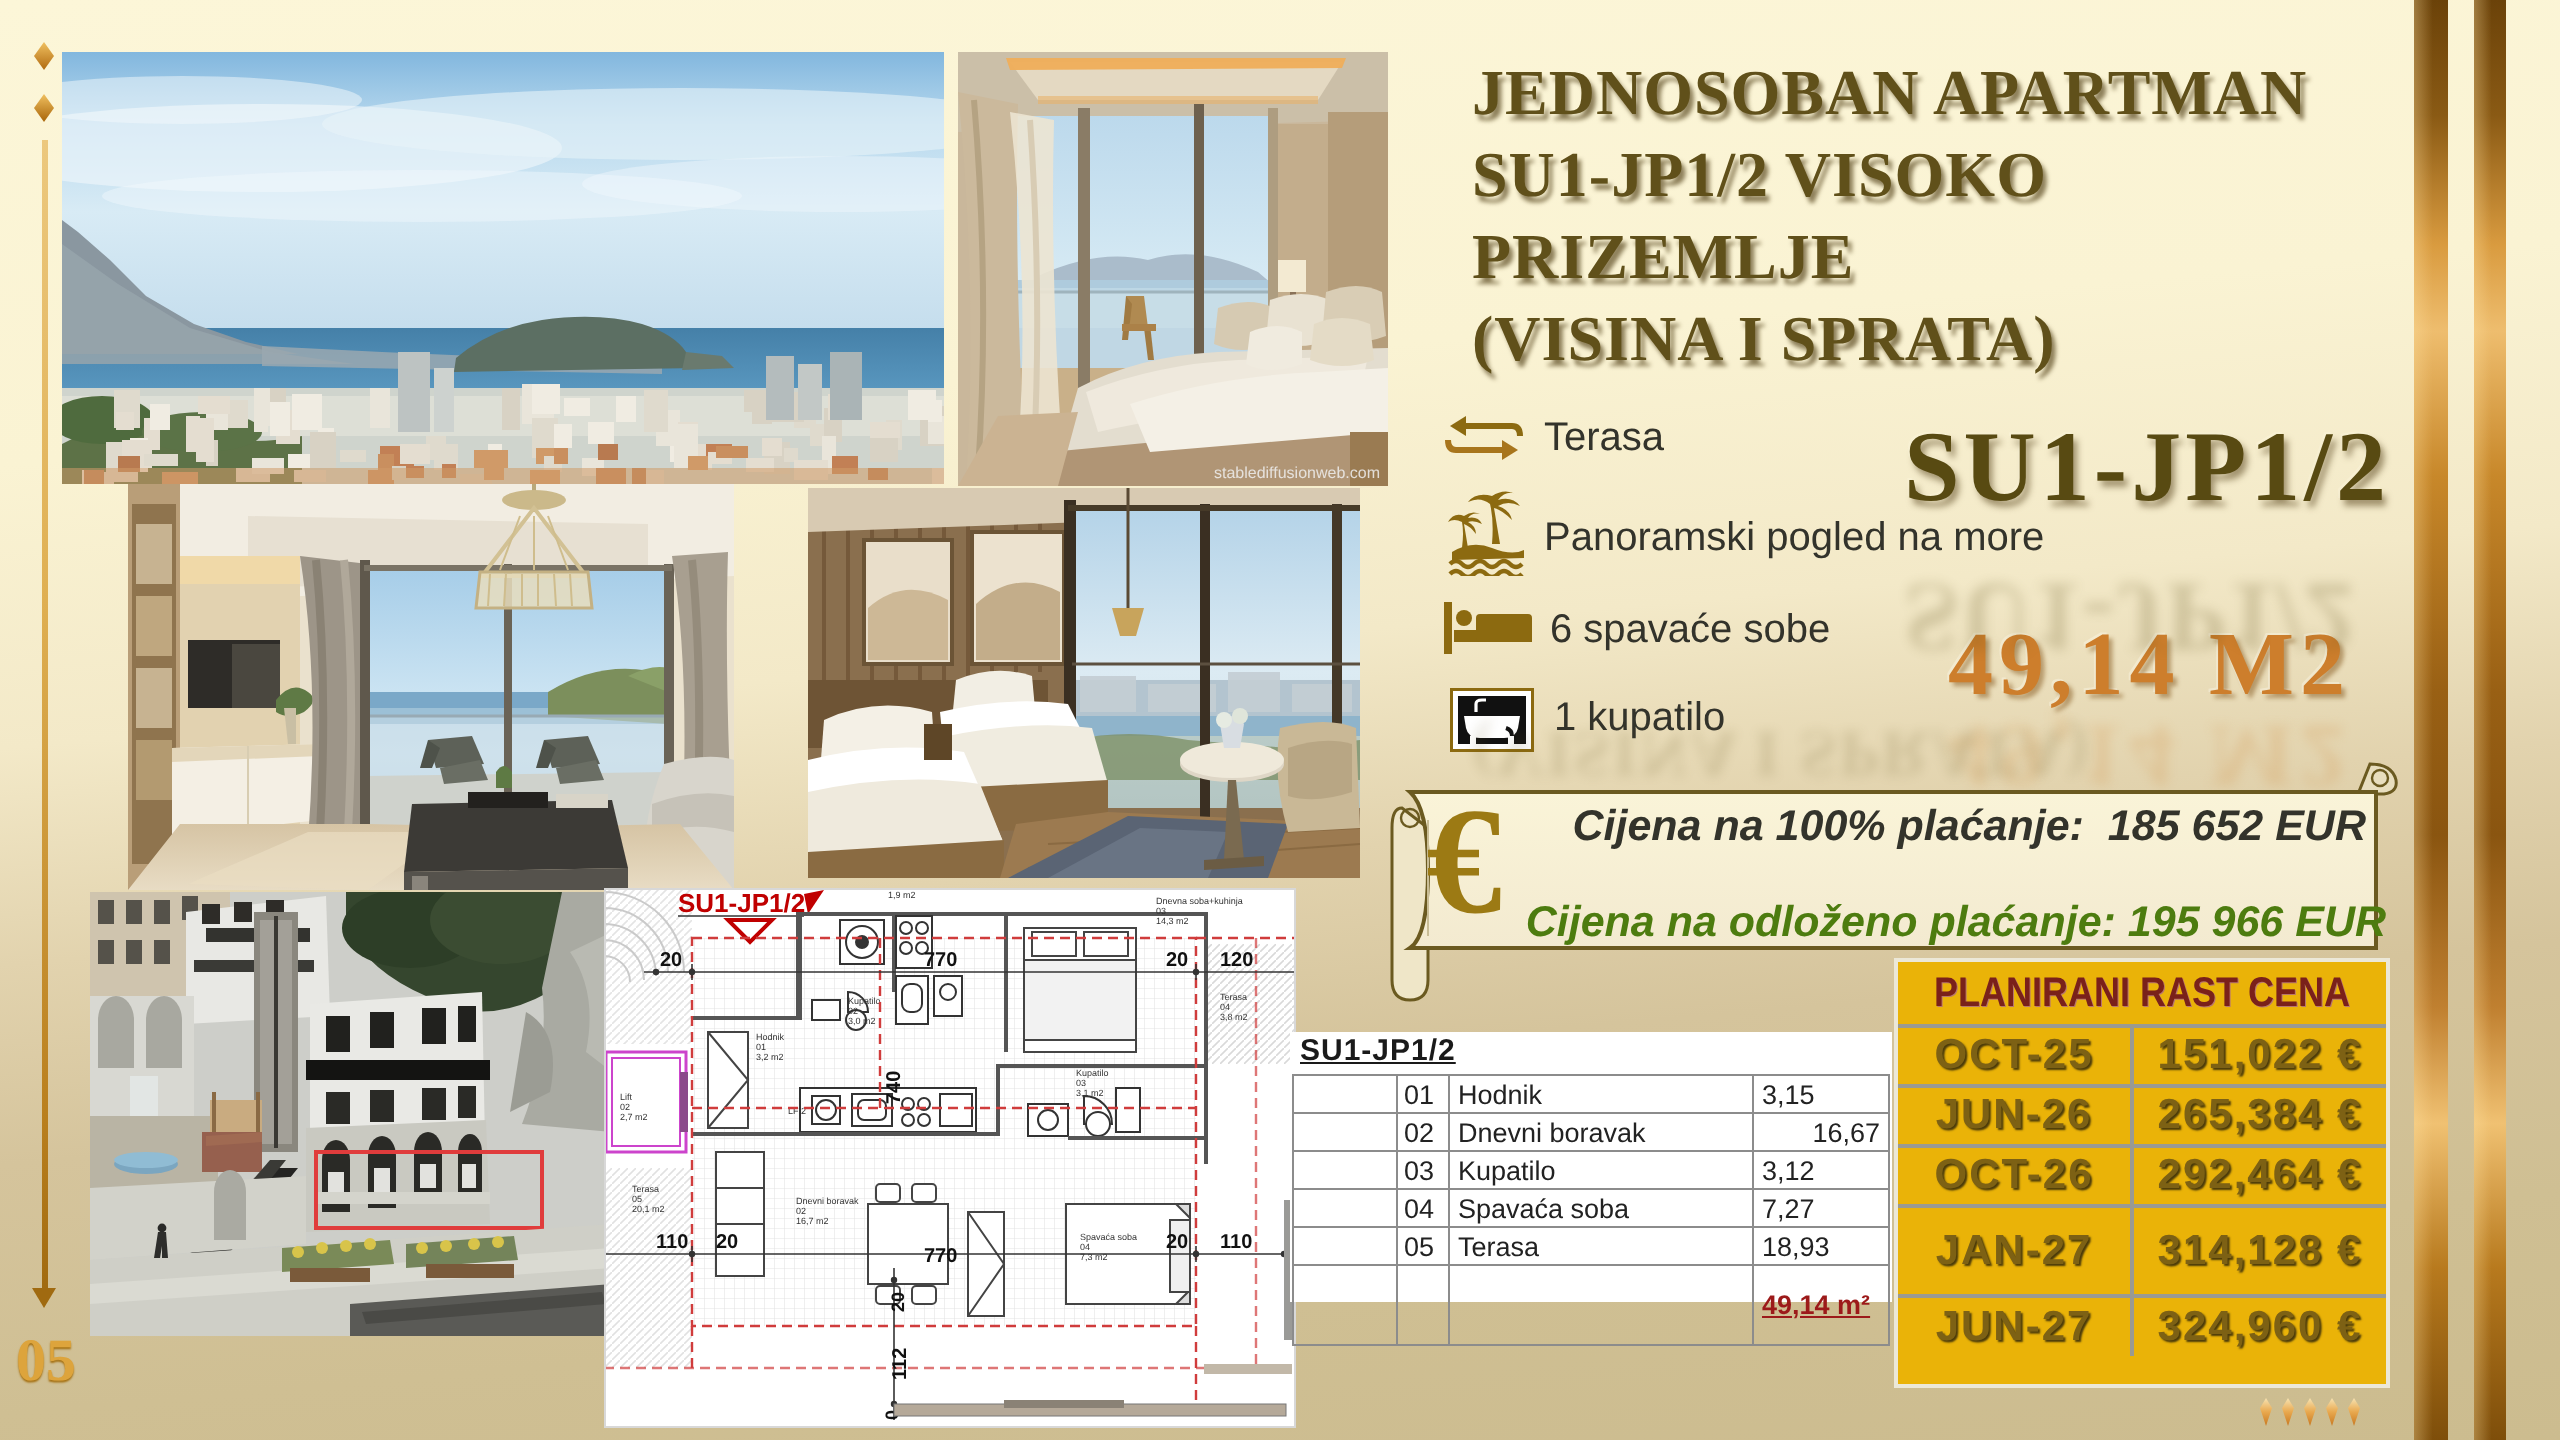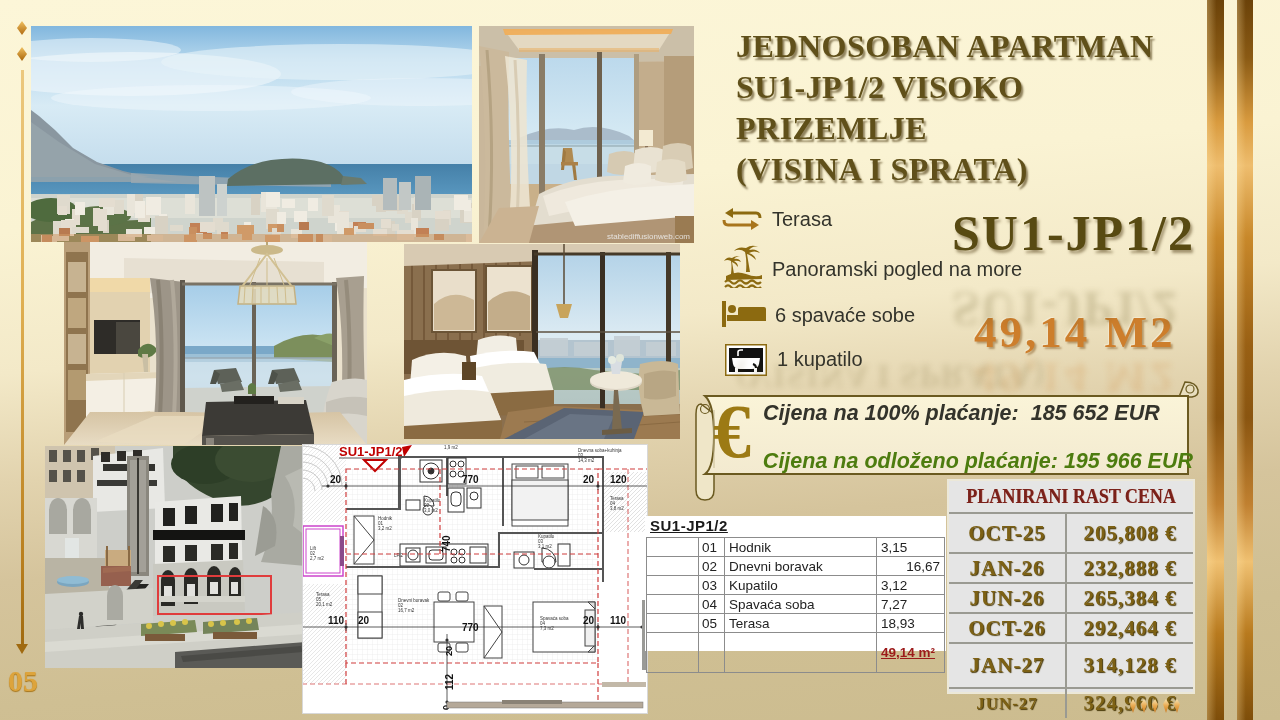--- a/index.html
+++ b/index.html
@@ -928,54 +928,50 @@
 
     <path d="M6,24 Q1,24 1,34 L1,110 Q1,120 10,120 Q19,120 19,110 L19,34 Z" fill="#efe6c8" stroke="#6b5a20" stroke-width="1.5"></path>
     <circle cx="10" cy="29" r="4.5" fill="none" stroke="#6b5a20" stroke-width="1.2"></circle>
 
     <path d="M10,16 L493,16 L493,94 L10,94 Q19,88 19,55 Q19,24 10,16 Z" fill="url(#scrollfill)" stroke="#6b5a20" stroke-width="2"></path>
     <line x1="19" y1="30" x2="19" y2="88" stroke="#c9bd96" stroke-width="1"></line>
   </svg>
   
   <div style="position:absolute;left:18px;top:8px;font-size:76px;font-weight:bold;color:#9c7a14;font-family:'Liberation Serif',serif;">€</div>
   
-  <div style="position:absolute;left:68px;top:21px;width:420px;text-align:left;font-size:21.5px;font-weight:bold;font-style:italic;color:#33332b;font-family:'Liberation Sans',sans-serif;white-space:nowrap;">Cijena na 100% plaćanje:&nbsp; 185 652 EUR</div>
+  <div style="position:absolute;left:68px;top:21px;width:420px;text-align:right;font-size:21.5px;font-weight:bold;font-style:italic;color:#33332b;font-family:'Liberation Sans',sans-serif;white-space:nowrap;">Cijena na 100% plaćanje:&nbsp; 185 652 EUR</div>
   
   <div style="position:absolute;left:48px;top:69px;width:450px;text-align:right;font-size:21.5px;font-weight:bold;font-style:italic;color:#4d7c0f;font-family:'Liberation Sans',sans-serif;white-space:nowrap;">Cijena na odloženo plaćanje: 195 966 EUR</div>
 </div>
 
-<div class="abs" style="left:947px;top:479px;width:244px;height:211px;background:#e5e5e5;border:2px solid #ece8d8;font-family:Liberation Serif, serif;">
+<div class="abs" style="left:947px;top:479px;width:244px;height:211px;background:#eab308;border:2px solid #ece8d8;font-family:Liberation Sans, sans-serif;">
 
   <div style="position:absolute;left:0;top:0;width:244px;height:31px;line-height:31px;text-align:center;font-size:18px;font-weight:bold;color:#7a211a;letter-spacing:0px;transform:scaleY(1.15);transform-origin:center;text-shadow:0.5px 0.5px 0 #b8776e;">PLANIRANI RAST CENA</div>
 
   <div style="position:absolute;left:0;top:31px;width:244px;">
     <table style="border-collapse:collapse;width:244px;table-layout:fixed;font-weight:bold;color:#7d6114;">
       <tbody>
-          <tr style="height:40px;">
+          <tr style="height:30px;">
             <td style="width:114px;border:2px solid #9a9a92;border-left:none;text-align:center;font-size:21px;letter-spacing:1px;text-shadow:1px 1px 1px #4a3a0a;">OCT-25</td>
-            <td style="border:2px solid #9a9a92;border-right:none;text-align:center;font-size:21px;letter-spacing:1px;text-shadow:1px 1px 1px #4a3a0a;">205,808 €</td>
-          </tr>
-      <tr style="height:30px;">
-            <td style="border:2px solid #9a9a92;border-left:none;text-align:center;font-size:21px;letter-spacing:1px;text-shadow:1px 1px 1px #4a3a0a;">JAN-26</td>
-            <td style="border:2px solid #9a9a92;border-right:none;text-align:center;font-size:21px;letter-spacing:1px;text-shadow:1px 1px 1px #4a3a0a;">232,888 €</td>
+            <td style="border:2px solid #9a9a92;border-right:none;text-align:center;font-size:21px;letter-spacing:1px;text-shadow:1px 1px 1px #4a3a0a;">151,022 €</td>
           </tr>
       <tr style="height:30px;">
             <td style="border:2px solid #9a9a92;border-left:none;text-align:center;font-size:21px;letter-spacing:1px;text-shadow:1px 1px 1px #4a3a0a;">JUN-26</td>
             <td style="border:2px solid #9a9a92;border-right:none;text-align:center;font-size:21px;letter-spacing:1px;text-shadow:1px 1px 1px #4a3a0a;">265,384 €</td>
           </tr>
       <tr style="height:30px;">
             <td style="border:2px solid #9a9a92;border-left:none;text-align:center;font-size:21px;letter-spacing:1px;text-shadow:1px 1px 1px #4a3a0a;">OCT-26</td>
             <td style="border:2px solid #9a9a92;border-right:none;text-align:center;font-size:21px;letter-spacing:1px;text-shadow:1px 1px 1px #4a3a0a;">292,464 €</td>
           </tr>
       <tr style="height:45px;">
             <td style="border:2px solid #9a9a92;border-left:none;text-align:center;font-size:21px;letter-spacing:1px;text-shadow:1px 1px 1px #4a3a0a;">JAN-27</td>
             <td style="border:2px solid #9a9a92;border-right:none;text-align:center;font-size:21px;letter-spacing:1px;text-shadow:1px 1px 1px #4a3a0a;">314,128 €</td>
           </tr>
       <tr style="height:30px;">
-            <td style="border:2px solid #9a9a92;border-left:none;border-bottom:none;text-align:center;font-size:17px;letter-spacing:1px;text-shadow:1px 1px 1px #4a3a0a;">JUN-27</td>
+            <td style="border:2px solid #9a9a92;border-left:none;border-bottom:none;text-align:center;font-size:21px;letter-spacing:1px;text-shadow:1px 1px 1px #4a3a0a;">JUN-27</td>
             <td style="border:2px solid #9a9a92;border-right:none;border-bottom:none;text-align:center;font-size:21px;letter-spacing:1px;text-shadow:1px 1px 1px #4a3a0a;">324,960 €</td>
           </tr>
     </tbody>
       </table>
   </div>
 </div>
 
 <div class="abs" style="left:1207px;top:0;width:17px;height:720px;background:linear-gradient(90deg,rgba(255,228,165,0.35) 0%,rgba(255,228,165,0) 55%),linear-gradient(180deg,#6b4209 0%,#8a5a14 8%,#d99b3f 17%,#eebd6e 23%,#c8882a 33%,#996014 48%,#8a5510 58%,#c08030 70%,#f0c172 78%,#b87a1e 88%,#7e4e0a 100%);"></div>
 
 <div class="abs" style="left:1237px;top:0;width:16px;height:720px;background:linear-gradient(90deg,rgba(255,228,165,0.35) 0%,rgba(255,228,165,0) 55%),linear-gradient(180deg,#6b4209 0%,#8a5a14 8%,#d99b3f 17%,#eebd6e 23%,#c8882a 33%,#996014 48%,#8a5510 58%,#c08030 70%,#f0c172 78%,#b87a1e 88%,#7e4e0a 100%);"></div>

